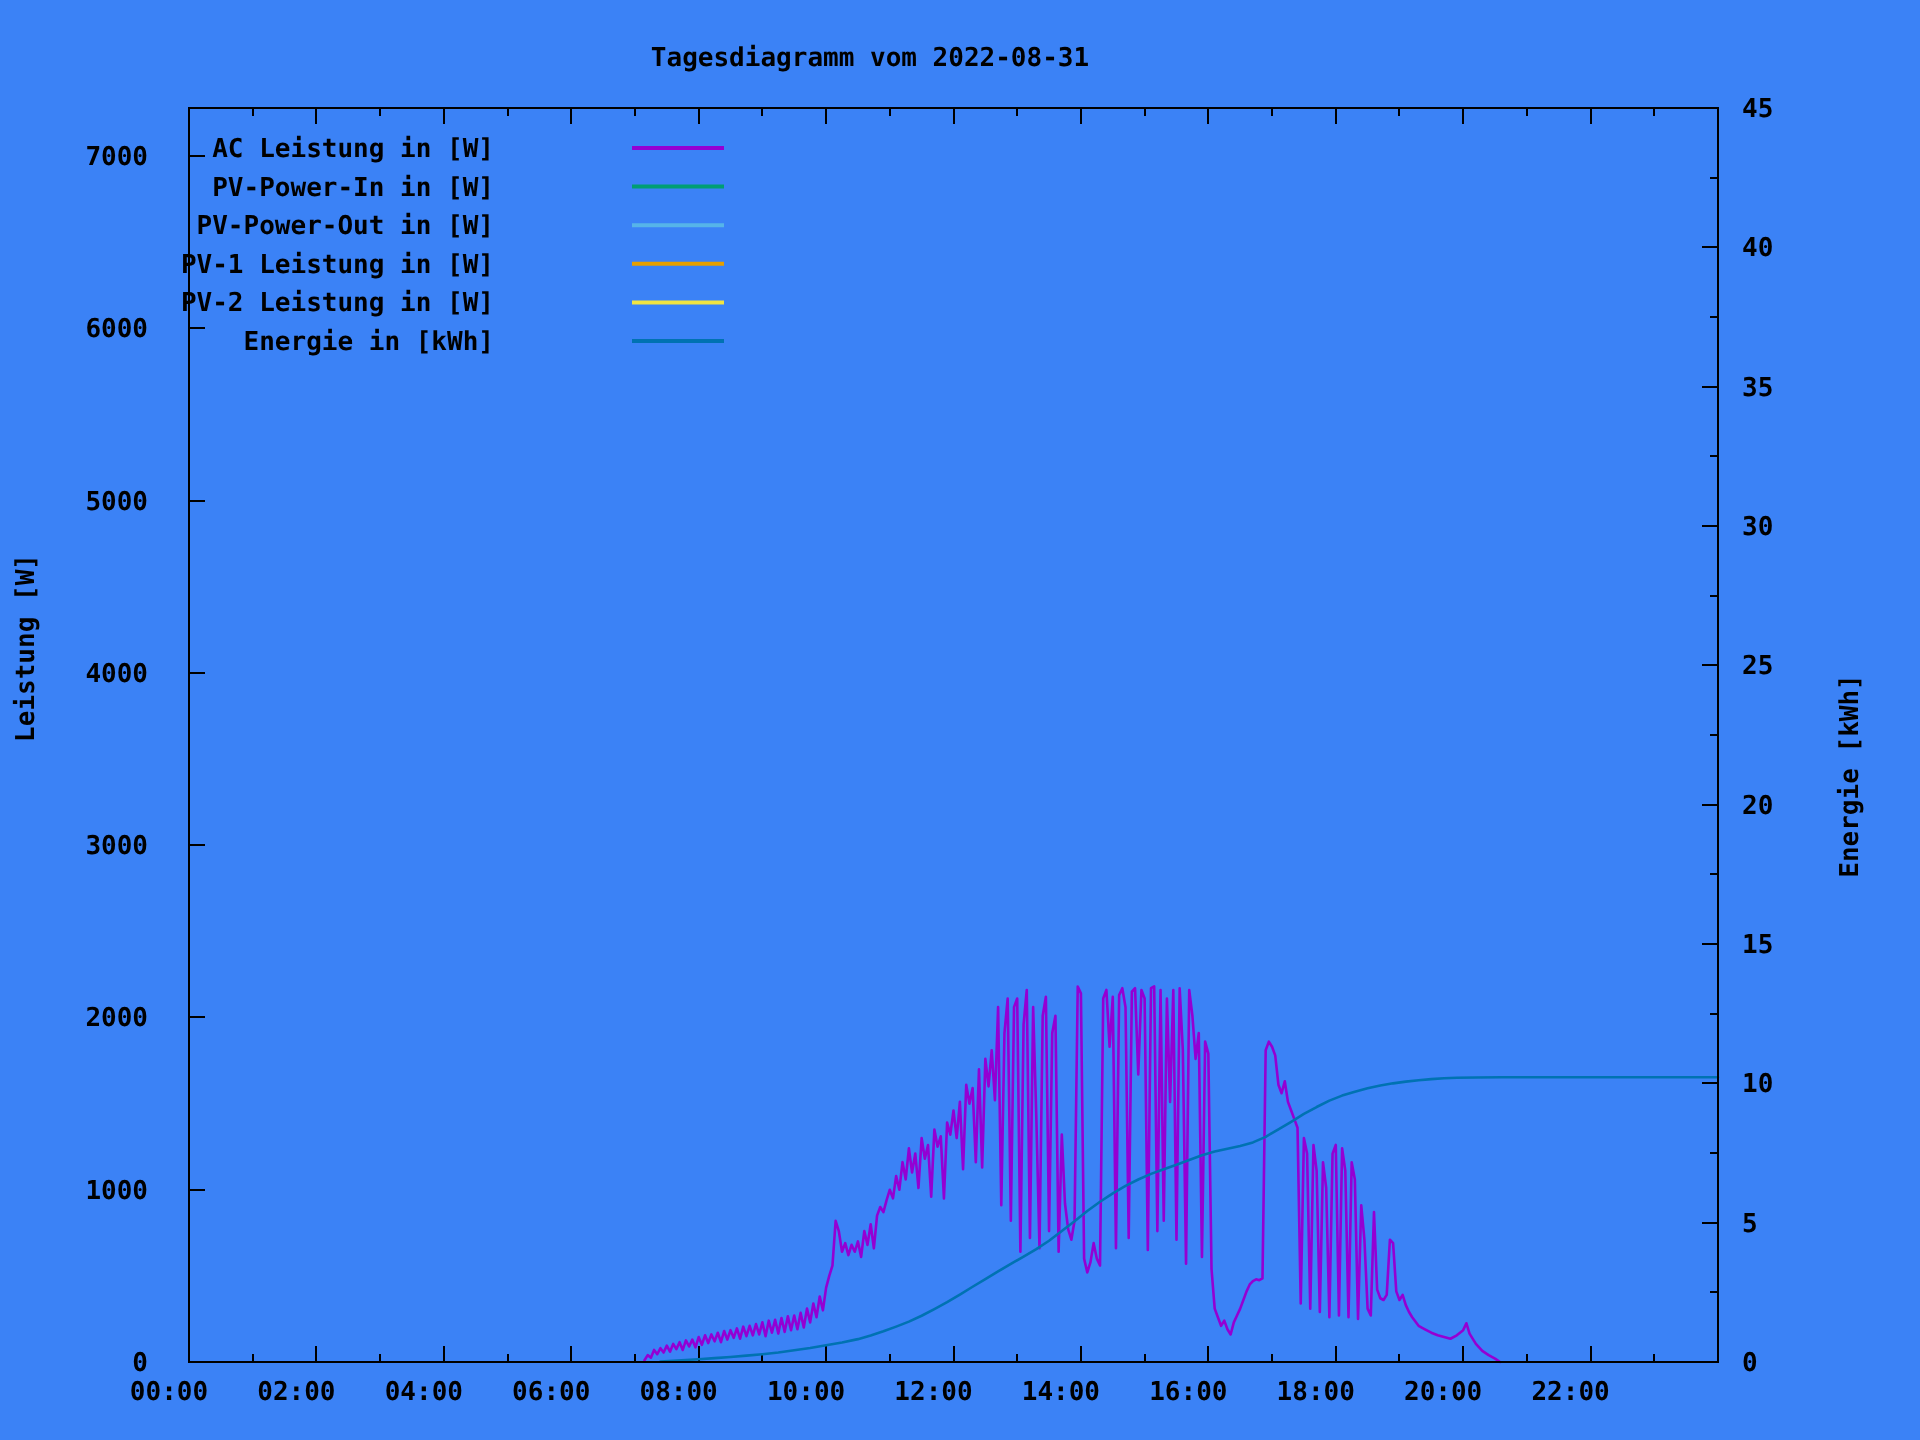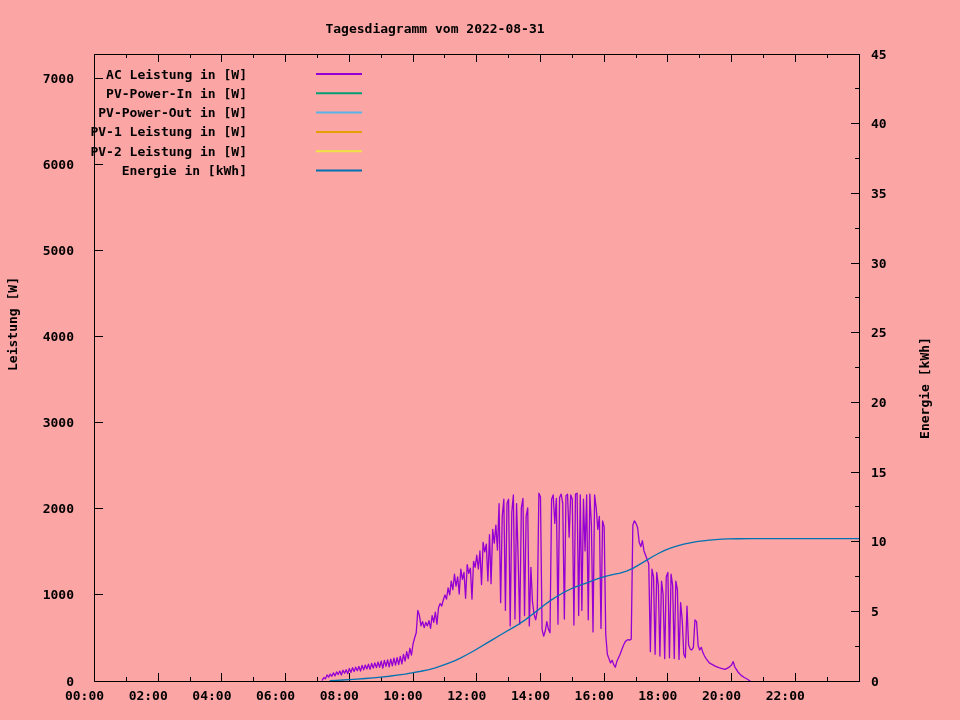--- a/index.html
+++ b/index.html
@@ -1,16 +1,16 @@
 <!DOCTYPE html>
 <html><head>
 <meta charset="utf-8">
 <style>
   html,body{margin:0;padding:0;background:#ffffff;}
-  .canvas{position:relative;width:960px;height:720px;background:#fca5a5;font-family:"DejaVu Sans Mono",monospace;}
+  .canvas{position:relative;width:960px;height:720px;background:#3b82f6;font-family:"DejaVu Sans Mono",monospace;}
   svg text{font:bold 13px "DejaVu Sans Mono",monospace;fill:#000000;}
 </style>
 </head>
 <body>
 
 <div class="canvas">
   <svg width="960" height="720" viewBox="0 0 960 720">
     <text x="435" y="33" text-anchor="middle">Tagesdiagramm vom 2022-08-31</text>
     <text x="17" y="324" text-anchor="middle" transform="rotate(-90 17 324)">Leistung [W]</text>
     <text x="929" y="388" text-anchor="middle" transform="rotate(-90 929 388)">Energie [kWh]</text>

